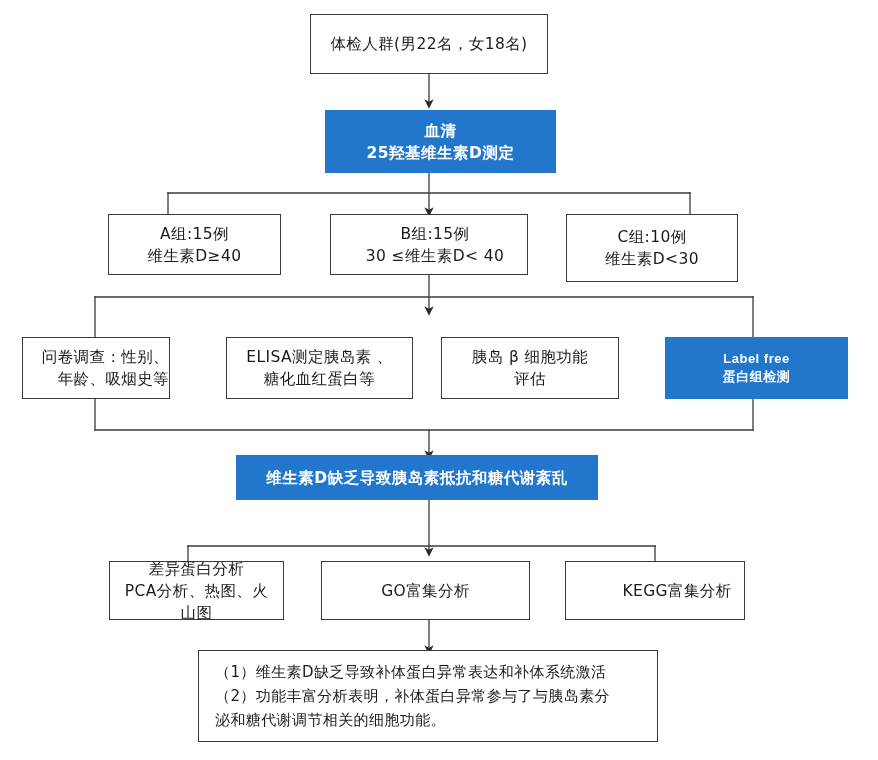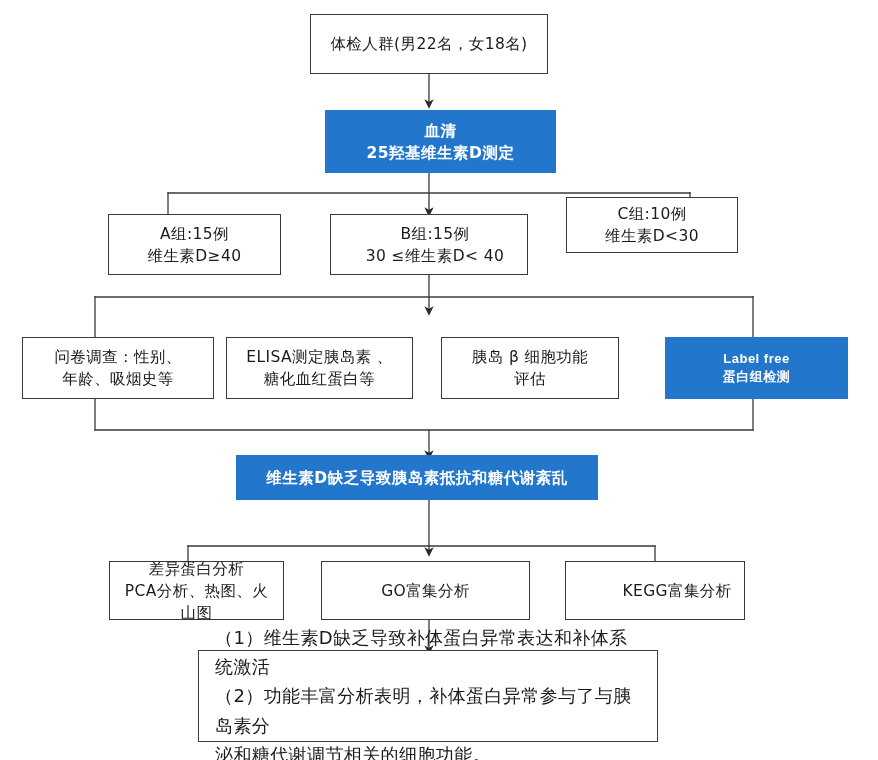--- a/index.html
+++ b/index.html
@@ -58,21 +58,21 @@
     font-size: 15.5px;
     letter-spacing: 0.5px;
   }
   .node.accent.mono {
     font-family: Liberation Sans, sans-serif;
     font-size: 13px;
   }
   .node.conclusion {
     justify-content: flex-start;
     text-align: left;
-    font-size: 18px;
+    font-size: 15px;
     padding: 10px 14px 10px 16px;
   }
   .node.conclusion .label {
     line-height: 1.62;
     text-align: left;
   }
 </style>
 </head>
 <body>
 
@@ -120,26 +120,26 @@
   </div>
 
   <div class="node plain" style="left:108px; top:214px; width:173px; height:61px;">
     <span class="label">A组:15例
 维生素D≥40</span>
   </div>
   <div class="node plain" style="left:330px; top:214px; width:198px; height:61px;padding-left:12px;">
     <span class="label">B组:15例
 30 ≤维生素D&lt; 40</span>
   </div>
-  <div class="node plain" style="left:566px; top:197px; width:172px; height:56px;">
+  <div class="node plain" style="left:566px; top:214px; width:172px; height:68px;">
     <span class="label">C组:10例
 维生素D&lt;30</span>
   </div>
 
-  <div class="node plain" style="left:22px; top:337px; width:192px; height:62px;">
+  <div class="node plain" style="left:22px; top:337px; width:148px; height:62px;text-align:right;">
     <span class="label">问卷调查：性别、
 年龄、吸烟史等</span>
   </div>
   <div class="node plain" style="left:226px; top:337px; width:187px; height:62px;justify-content:center;">
     <span class="label">ELISA测定胰岛素 、
 糖化血红蛋白等</span>
   </div>
   <div class="node plain" style="left:441px; top:337px; width:178px; height:62px;">
     <span class="label">胰岛 β 细胞功能
 评估</span>

